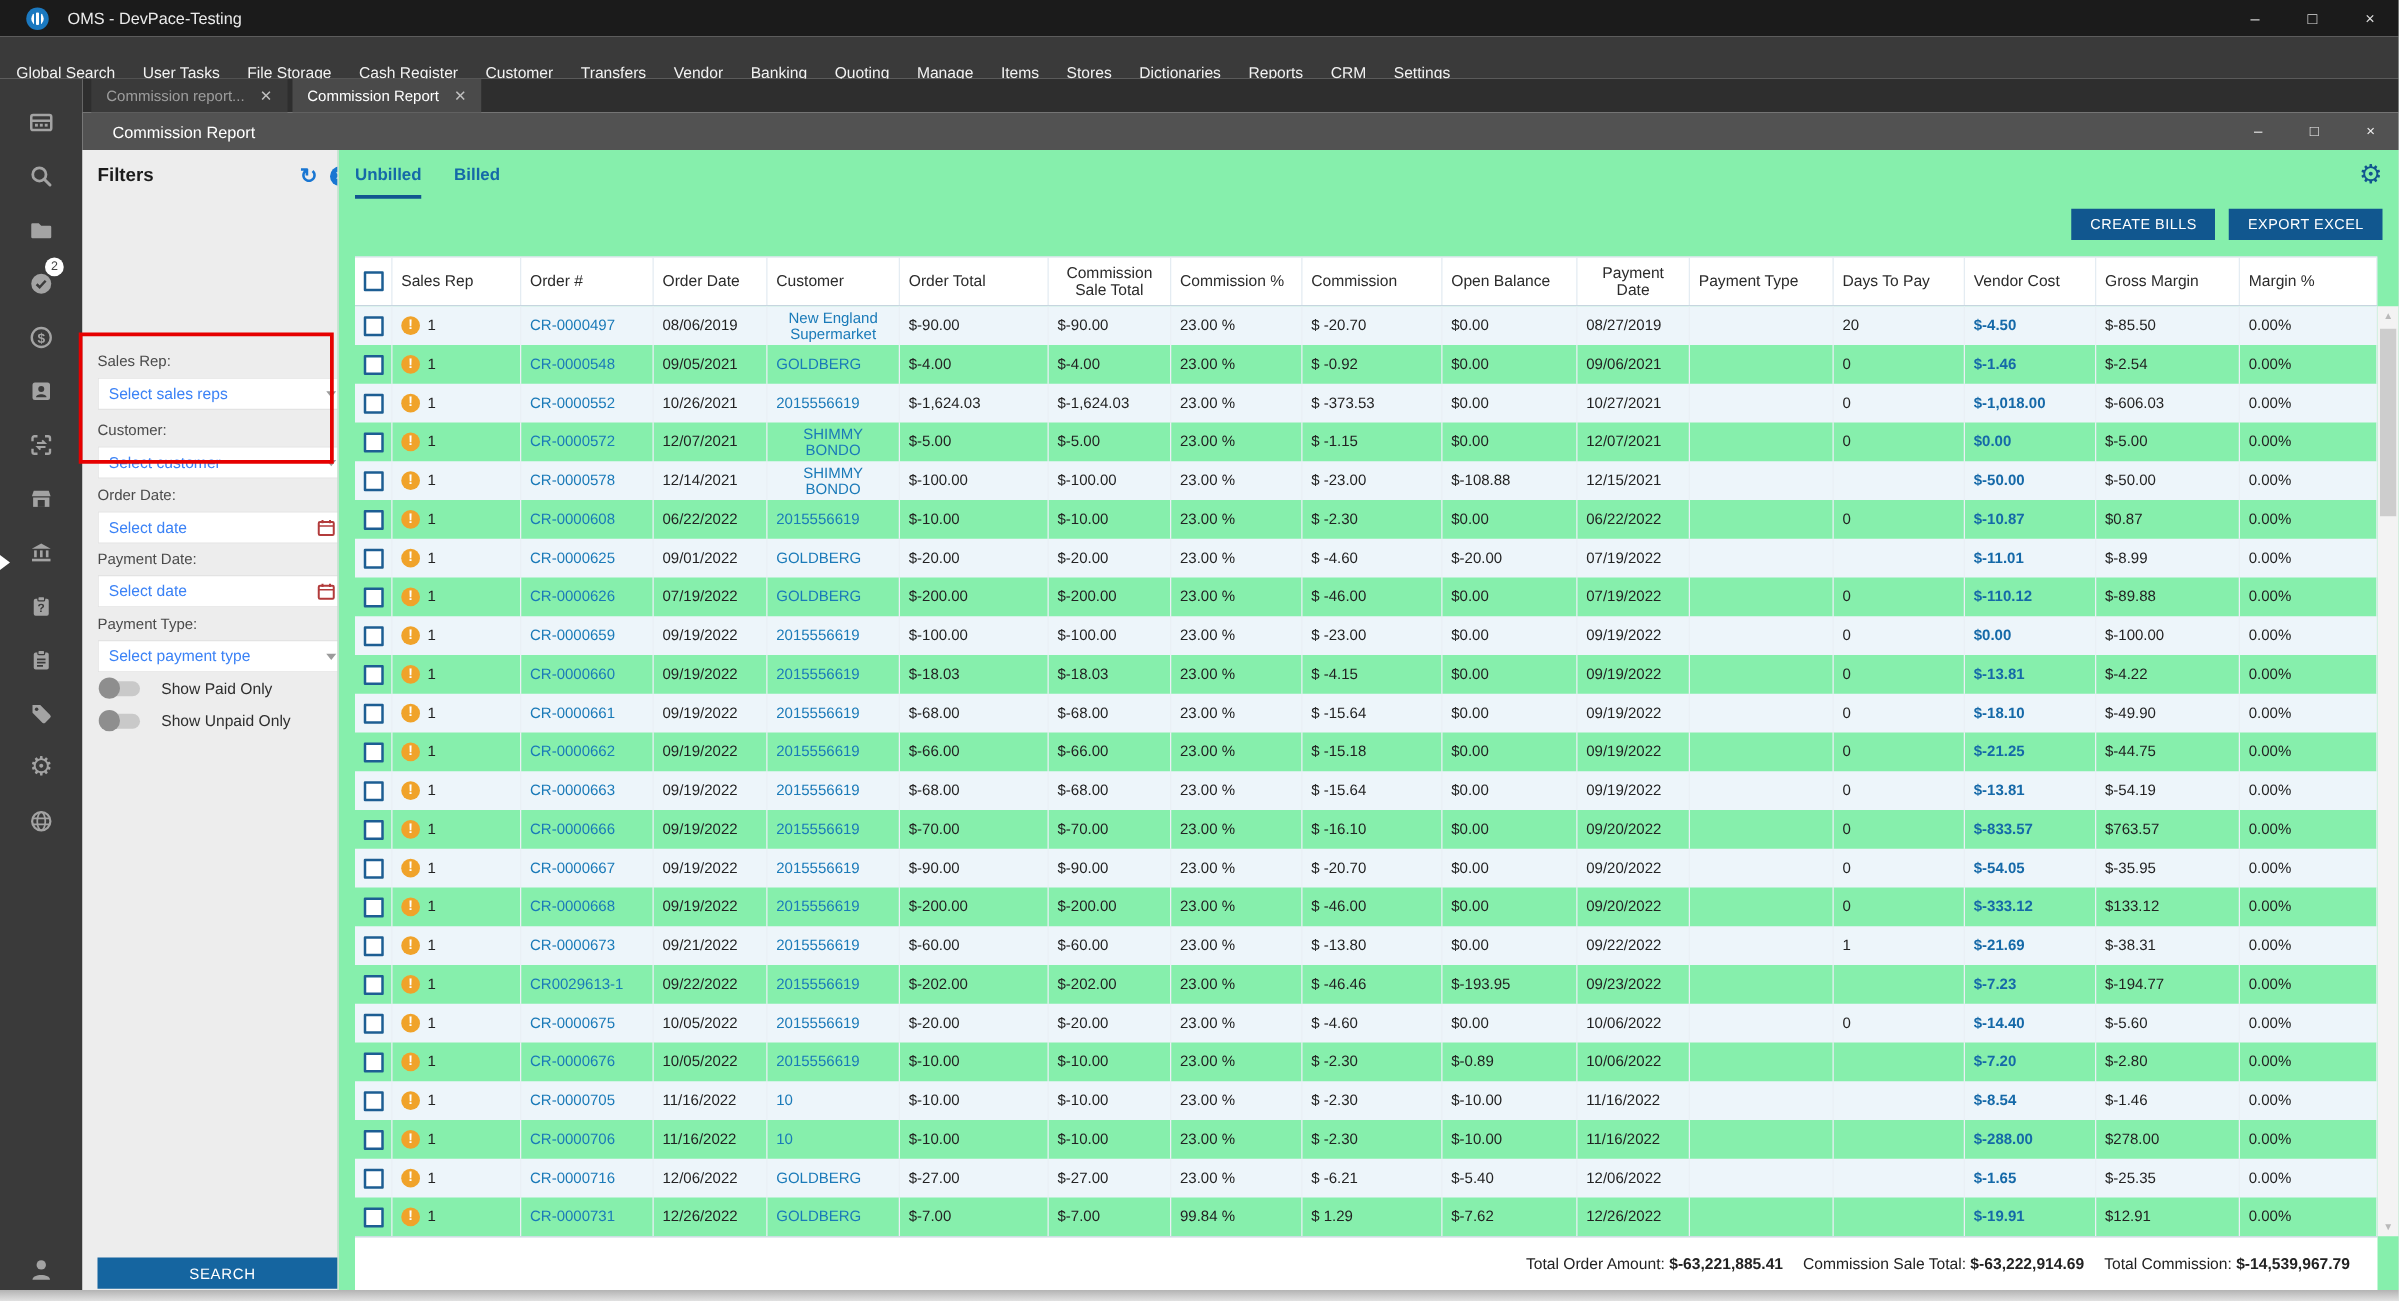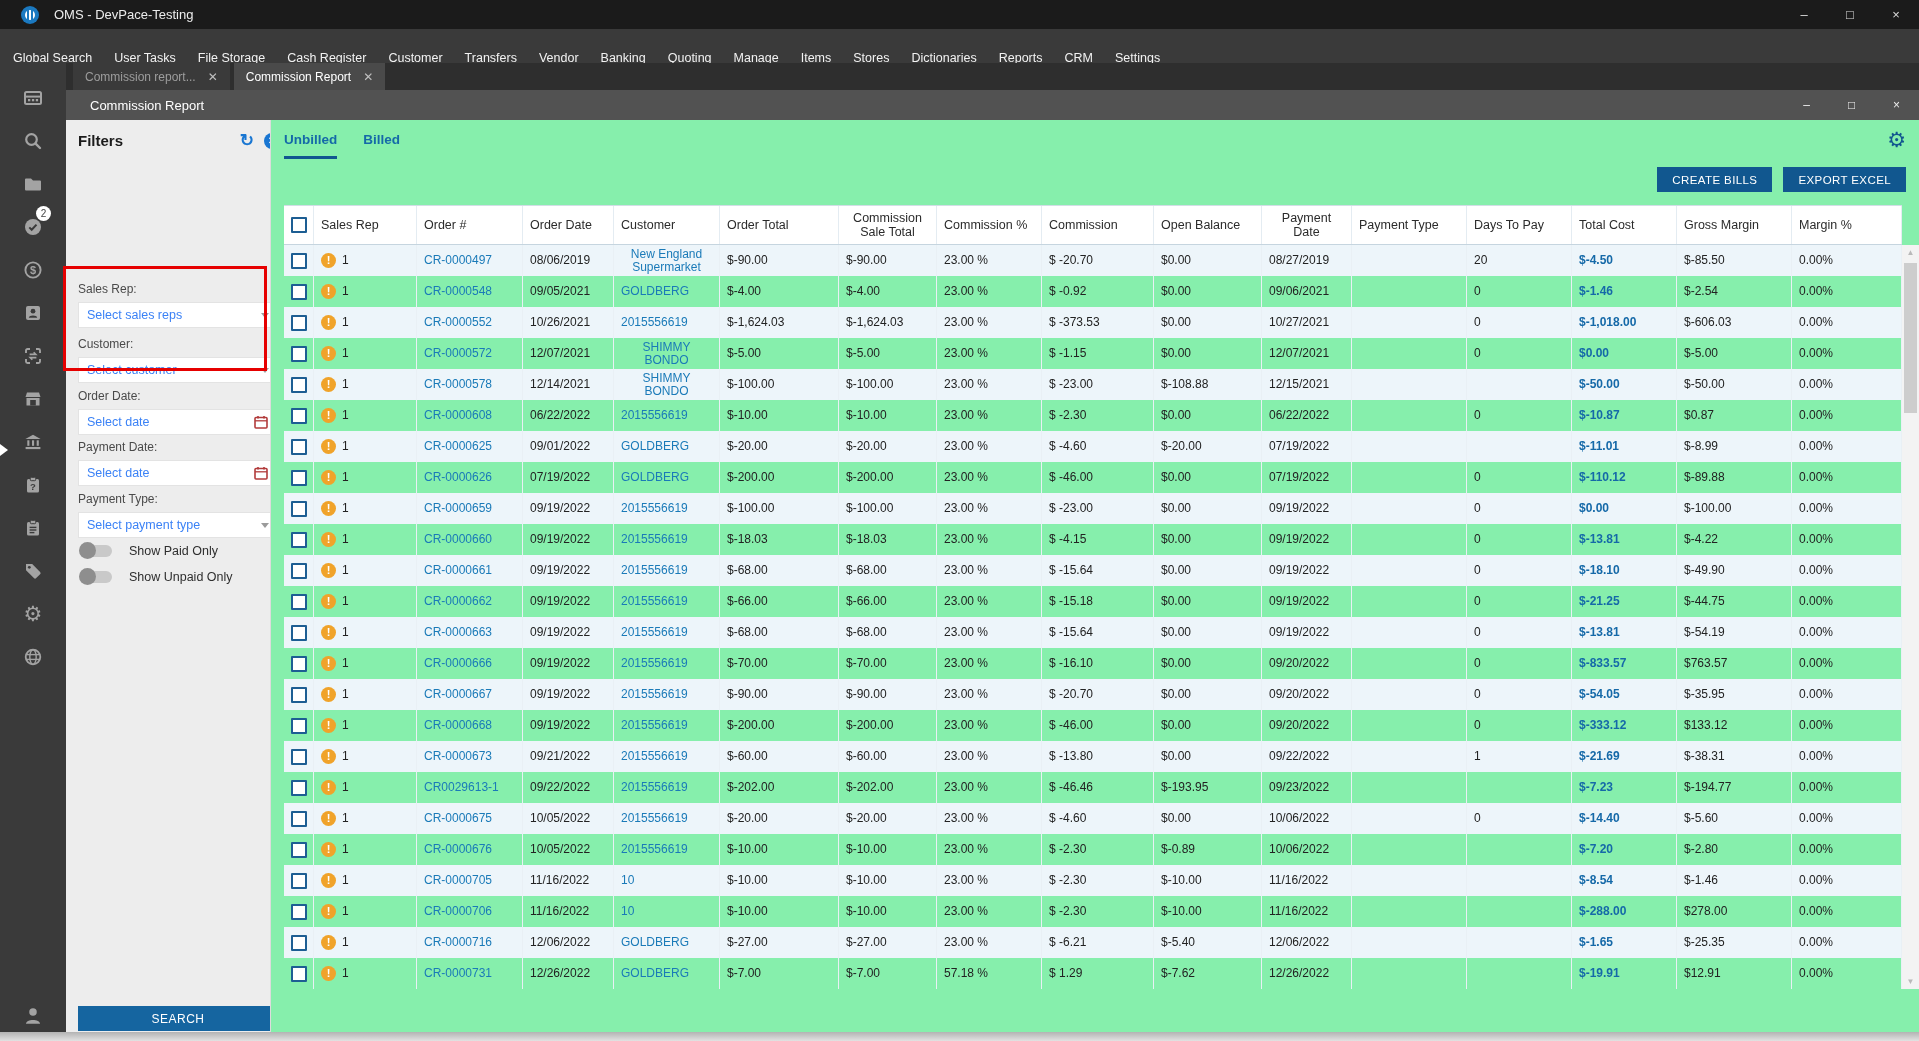--- a/index.html
+++ b/index.html
@@ -349,21 +349,21 @@
           <div class="hcell">Order Date</div>
           <div class="hcell">Customer</div>
           <div class="hcell">Order Total</div>
           <div class="hcell">Commission Sale Total</div>
           <div class="hcell">Commission %</div>
           <div class="hcell">Commission</div>
           <div class="hcell">Open Balance</div>
           <div class="hcell">Payment Date</div>
           <div class="hcell">Payment Type</div>
           <div class="hcell">Days To Pay</div>
-          <div class="hcell">Total Cost</div>
+          <div class="hcell">Vendor Cost</div>
           <div class="hcell">Gross Margin</div>
           <div class="hcell">Margin %</div>
         </div>
       <div id="grid-body">
           <div class="trow alt">
             <div class="tcell cbc">
               <span class="checkbox"></span>
             </div>
             <div class="tcell">
               <span class="warn">!</span>
@@ -1038,35 +1038,40 @@
             </div>
             <div class="tcell">
               <span class="link">CR-0000731</span>
             </div>
             <div class="tcell">12/26/2022</div>
             <div class="tcell">
               <span class="link">GOLDBERG</span>
             </div>
             <div class="tcell">$-7.00</div>
             <div class="tcell">$-7.00</div>
-            <div class="tcell">57.18 %</div>
+            <div class="tcell">99.84 %</div>
             <div class="tcell">$ 1.29</div>
             <div class="tcell">$-7.62</div>
             <div class="tcell">12/26/2022</div>
             <div class="tcell"></div>
             <div class="tcell"></div>
             <div class="tcell">
               <span class="tc-val">$-19.91</span>
             </div>
             <div class="tcell">$12.91</div>
             <div class="tcell">0.00%</div>
           </div>
         </div>
     </div>
 
+    <div class="grid-footer">
+        <span class="total-item">Total Order Amount:<b> $-63,221,885.41</b></span>
+        <span class="total-item">Commission Sale Total:<b> $-63,222,914.69</b></span>
+        <span class="total-item">Total Commission:<b> $-14,539,967.79</b></span>
+      </div>
 
     <div class="vscroll">
       <div class="vs-arrow vs-up">▲</div>
       <div class="vs-thumb"></div>
       <div class="vs-arrow vs-down">▼</div>
     </div>
   </div>
 
   <div class="bottom-strip"></div>
 </div>

